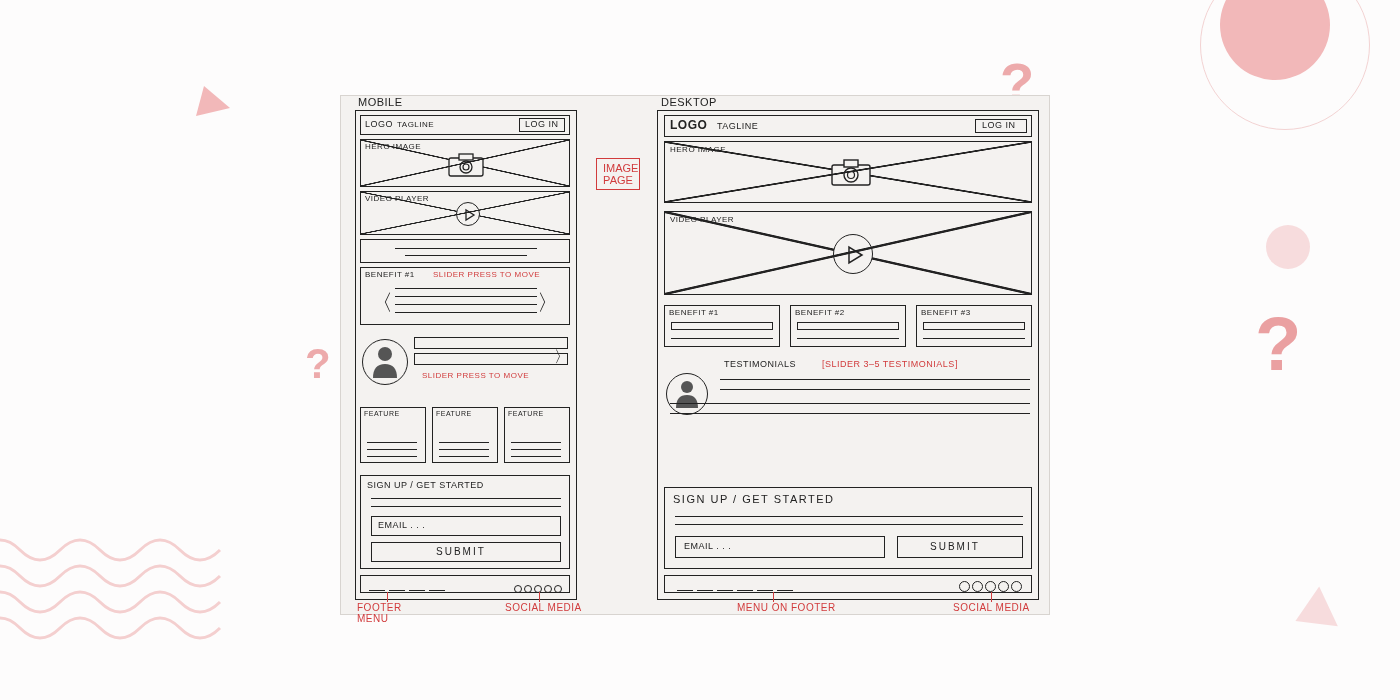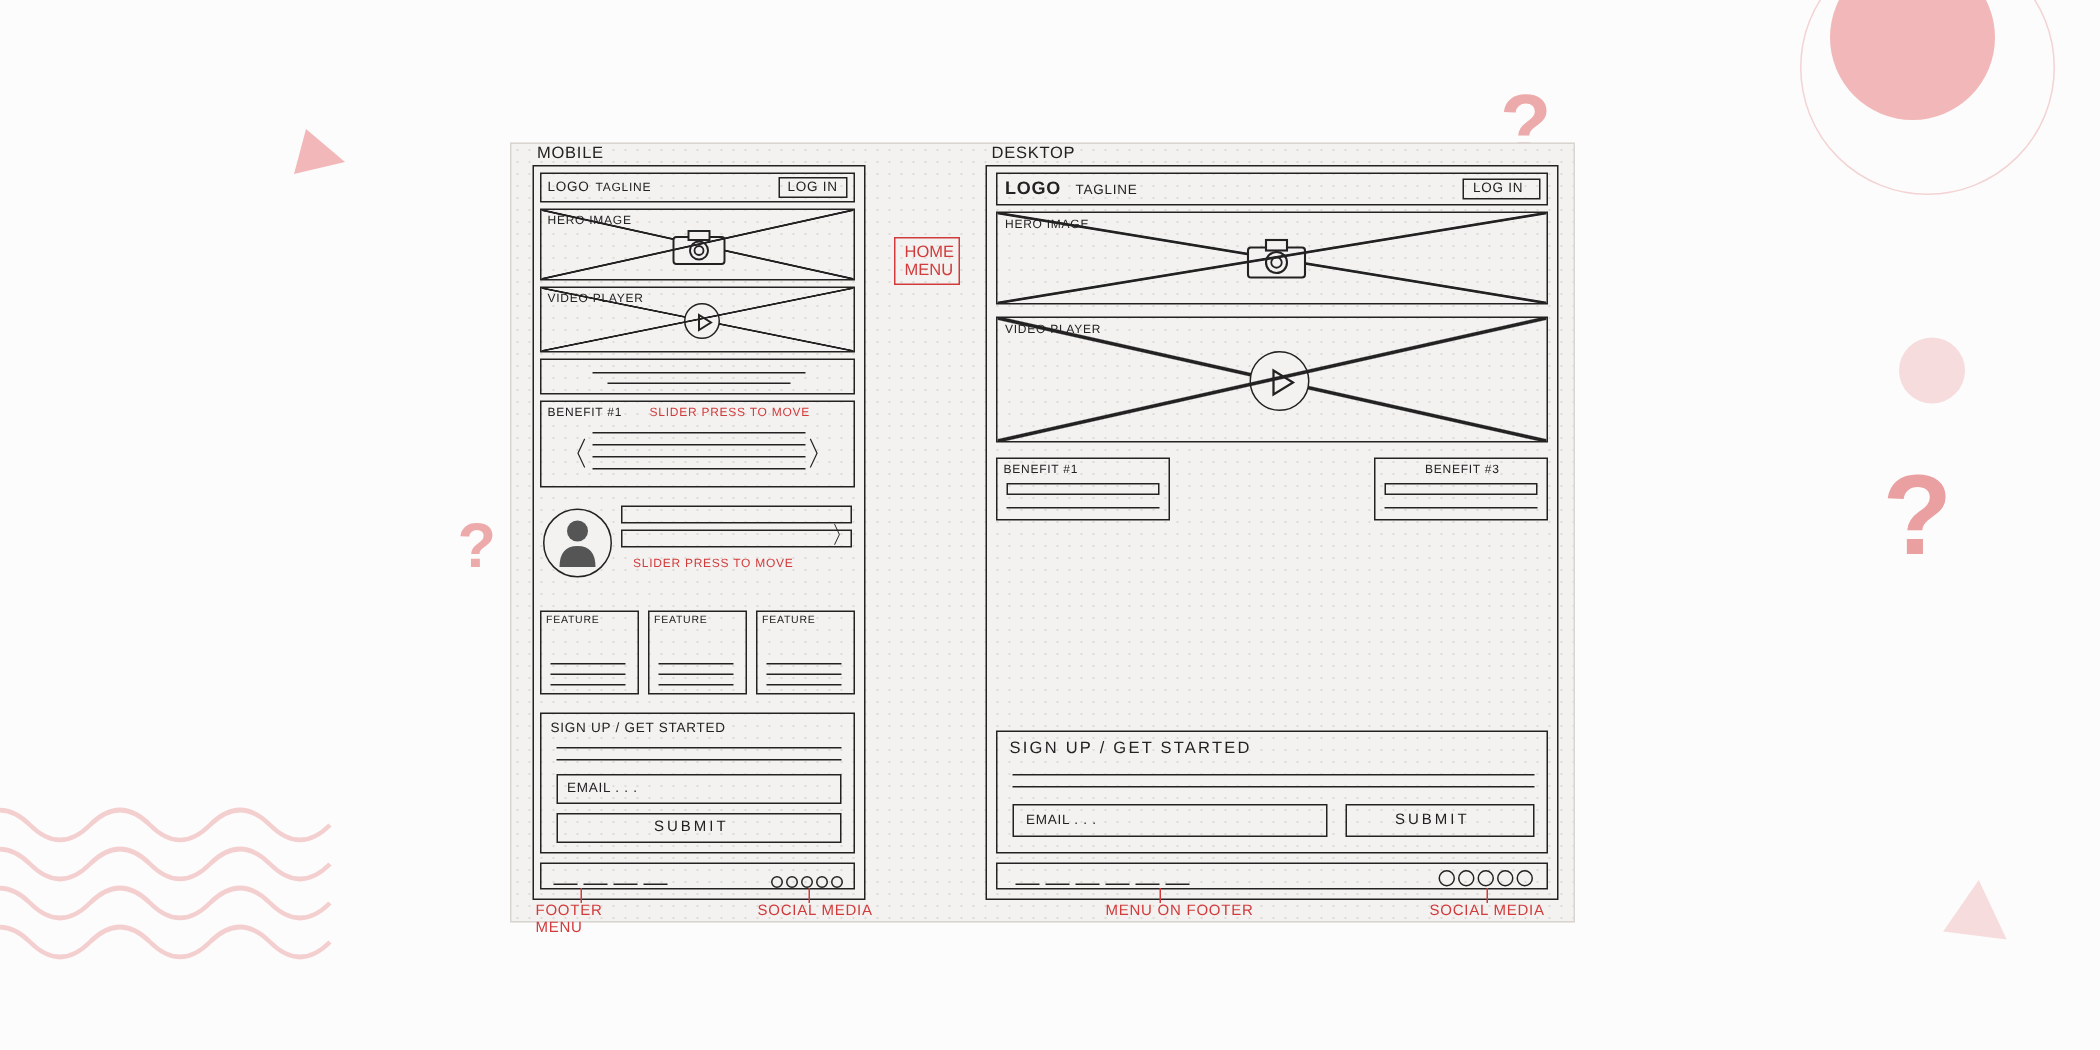--- a/index.html
+++ b/index.html
@@ -100,21 +100,21 @@
   <path d="M0 20 Q20 0 40 20 T80 20 T120 20 T160 20 T200 20 T240 20" fill="none" stroke="#f4cfcf" stroke-width="3"></path>
   <path d="M0 46 Q20 26 40 46 T80 46 T120 46 T160 46 T200 46 T240 46" fill="none" stroke="#f4cfcf" stroke-width="3"></path>
   <path d="M0 72 Q20 52 40 72 T80 72 T120 72 T160 72 T200 72 T240 72" fill="none" stroke="#f4cfcf" stroke-width="3"></path>
   <path d="M0 98 Q20 78 40 98 T80 98 T120 98 T160 98 T200 98 T240 98" fill="none" stroke="#f4cfcf" stroke-width="3"></path>
 </svg>
 
 <div class="sketch-area">
   <div class="dotgrid"></div>
 
   <div class="home-tag" style="left:255px; top:62px; width:44px;">
-    <span>HOME MENU</span>
+    <span>IMAGE PAGE</span>
   </div>
 
   <span class="lbl" style="left:17px; top:0px;">MOBILE</span>
   <div class="frame" style="left:14px; top:14px; width:222px; height:490px;">
 
     <div class="box" style="left:4px; top:4px; width:210px; height:20px;">
       <span class="lbl" style="left:4px; top:3px; font-size:9px;">LOGO</span>
       <span class="lbl" style="left:36px; top:4px; font-size:8px;">TAGLINE</span>
       <div class="box" style="right:4px; top:2px; width:46px; height:14px;">
         <span class="lbl" style="left:5px; top:0px; font-size:9px;">LOG IN</span>
@@ -246,27 +246,46 @@
           </svg>
       </div>
     </div>
 
     <div style="position:absolute; left:6px; top:194px; width:368px; height:44px;">
       <div class="box" style="left:0; top:0; width:116px; height:42px;">
         <span class="lbl" style="left:4px; top:2px; font-size:8px;">BENEFIT #1</span>
         <div class="box" style="left:6px; top:16px; width:102px; height:8px;"></div>
         <div class="hline" style="left:6px; top:32px; width:102px;"></div>
       </div>
-      <div class="box" style="left:252px; top:0; width:116px; height:42px;">
-        <span class="lbl" style="left:4px; top:2px; font-size:8px;margin-left:29px;">BENEFIT #3</span>
+      <div class="box" style="left:126px; top:0; width:116px; height:42px;">
+        <span class="lbl" style="left:4px; top:2px; font-size:8px;">BENEFIT #2</span>
         <div class="box" style="left:6px; top:16px; width:102px; height:8px;"></div>
         <div class="hline" style="left:6px; top:32px; width:102px;"></div>
       </div>
-    </div>
-
+      <div class="box" style="left:252px; top:0; width:116px; height:42px;">
+        <span class="lbl" style="left:4px; top:2px; font-size:8px;">BENEFIT #3</span>
+        <div class="box" style="left:6px; top:16px; width:102px; height:8px;"></div>
+        <div class="hline" style="left:6px; top:32px; width:102px;"></div>
+      </div>
+    </div>
+
+    <div style="position:absolute; left:6px; top:248px; width:368px; height:60px;">
+      <span class="lbl" style="left:60px; top:0px; font-size:9px;">TESTIMONIALS</span>
+      <span class="anno" style="left:158px; top:0px; font-size:9px;">[SLIDER  3–5 TESTIMONIALS]</span>
+      <div class="avatar" style="left:2px; top:14px; width:42px; height:42px;">
+        <svg class="avatar-inner" width="26" height="30" viewBox="0 0 26 30">
+            <circle cx="13" cy="9" r="6" fill="#555"></circle>
+            <path d="M2 30 Q2 17 13 17 Q24 17 24 30 Z" fill="#555"></path>
+          </svg>
+      </div>
+      <div class="hline" style="left:56px; top:20px; width:310px;"></div>
+      <div class="hline" style="left:56px; top:30px; width:310px;"></div>
+      <div class="hline" style="left:6px;  top:44px; width:360px;"></div>
+      <div class="hline" style="left:6px;  top:54px; width:360px;"></div>
+    </div>
 
     <div style="position:absolute; left:6px; top:318px; width:368px; height:48px;">
     </div>
 
     <div class="box" style="left:6px; top:376px; width:368px; height:82px;">
       <span class="lbl" style="left:8px; top:5px; font-size:11px; letter-spacing:1.5px;">SIGN UP / GET STARTED</span>
       <div class="hline" style="left:10px; top:28px; width:348px;"></div>
       <div class="hline" style="left:10px; top:36px; width:348px;"></div>
       <div class="box" style="left:10px; top:48px; width:210px; height:22px;">
         <span class="lbl" style="left:8px; top:4px; font-size:9px;">EMAIL . . .</span>

